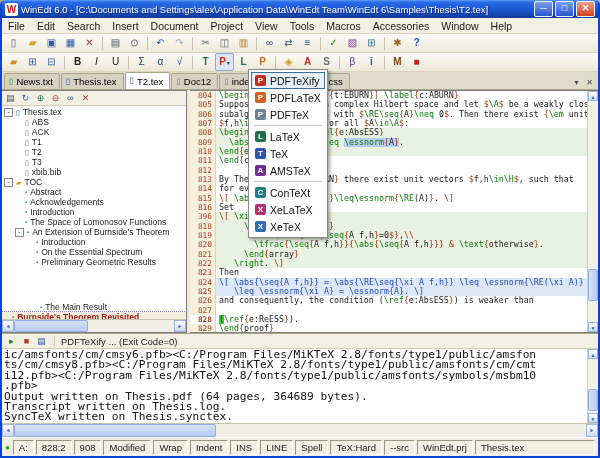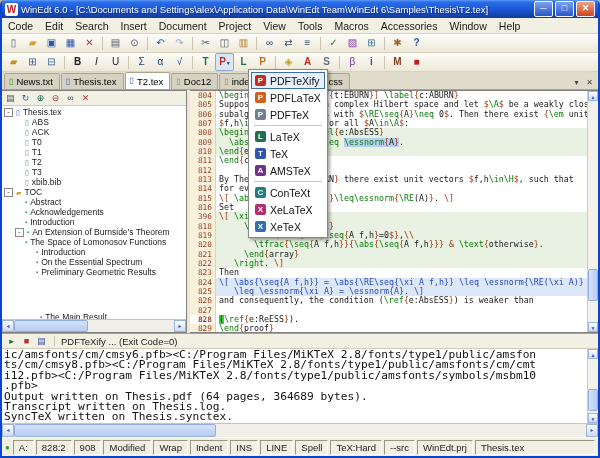--- a/index.html
+++ b/index.html
@@ -101,21 +101,21 @@
     <span class="appicon">W</span>
     <span class="apptitle">WinEdt 6.0 - [C:\Documents and Settings\alex\Application Data\WinEdt Team\WinEdt 6\Samples\Thesis\T2.tex]</span>
     <span class="wbtns">
         <span class="wbtn">─</span>
         <span class="wbtn">□</span>
         <span class="wbtn close">✕</span>
       </span>
   </div>
 
   <div class="menubar">
-      <span class="mi">Code</span>
+      <span class="mi">File</span>
       <span class="mi">Edit</span>
       <span class="mi">Search</span>
       <span class="mi">Insert</span>
       <span class="mi">Document</span>
       <span class="mi">Project</span>
       <span class="mi">View</span>
       <span class="mi">Tools</span>
       <span class="mi">Macros</span>
       <span class="mi">Accessories</span>
       <span class="mi">Window</span>
@@ -314,25 +314,20 @@
             <span class="tlbl">ABS</span>
           </div>
           <div class="trow" style="padding-left: 13px;">
             <span class="texp blank"></span>
             <span class="tic tic-doc">▯</span>
             <span class="tlbl">ACK</span>
           </div>
           <div class="trow" style="padding-left: 13px;">
             <span class="texp blank"></span>
             <span class="tic tic-doc">▯</span>
-            <span class="tlbl">T0</span>
-          </div>
-          <div class="trow" style="padding-left: 13px;">
-            <span class="texp blank"></span>
-            <span class="tic tic-doc">▯</span>
             <span class="tlbl">T1</span>
           </div>
           <div class="trow" style="padding-left: 13px;">
             <span class="texp blank"></span>
             <span class="tic tic-doc">▯</span>
             <span class="tlbl">T2</span>
           </div>
           <div class="trow" style="padding-left: 13px;">
             <span class="texp blank"></span>
             <span class="tic tic-doc">▯</span>
@@ -357,28 +352,28 @@
             <span class="texp blank"></span>
             <span class="tic tic-sec">▪</span>
             <span class="tlbl">Acknowledgements</span>
           </div>
           <div class="trow" style="padding-left: 13px;">
             <span class="texp blank"></span>
             <span class="tic tic-sec">▪</span>
             <span class="tlbl">Introduction</span>
           </div>
           <div class="trow" style="padding-left: 13px;">
+            <span class="texp blank"></span>
+            <span class="tic tic-sec">▪</span>
+            <span class="tlbl">The Space of Lomonosov Functions</span>
+          </div>
+          <div class="trow" style="padding-left: 13px;">
             <span class="texp">-</span>
             <span class="tic tic-sec">▪</span>
             <span class="tlbl">An Extension of Burnside's Theorem</span>
-          </div>
-          <div class="trow" style="padding-left: 13px;">
-            <span class="texp blank"></span>
-            <span class="tic tic-sec">▪</span>
-            <span class="tlbl">The Space of Lomonosov Functions</span>
           </div>
           <div class="trow" style="padding-left: 24px;">
             <span class="texp blank"></span>
             <span class="tic tic-sec">▪</span>
             <span class="tlbl">Introduction</span>
           </div>
           <div class="trow" style="padding-left: 24px;">
             <span class="texp blank"></span>
             <span class="tic tic-sec">▪</span>
             <span class="tlbl">On the Essential Spectrum</span>

